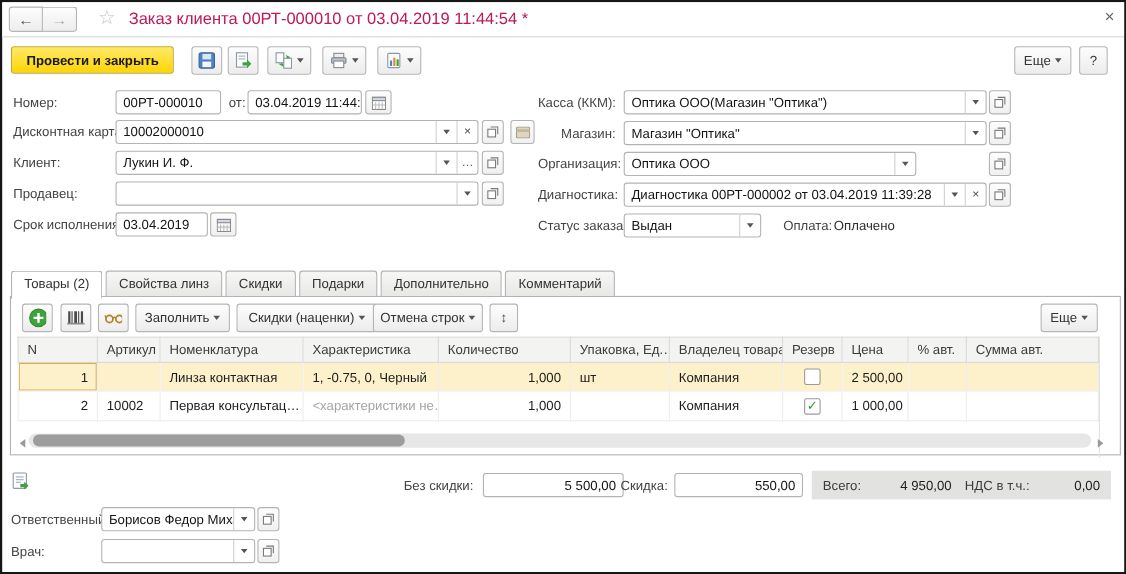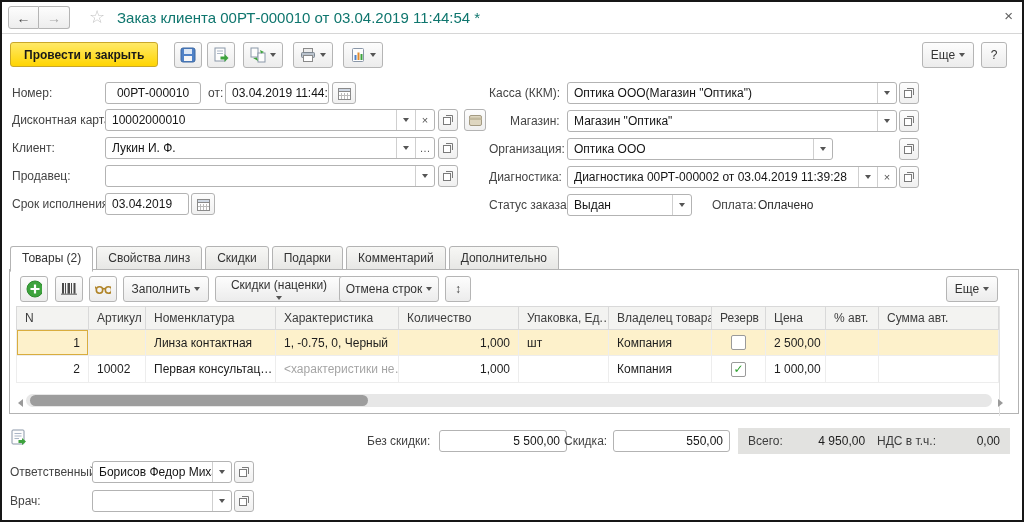--- a/index.html
+++ b/index.html
@@ -9,21 +9,21 @@
     font-family:"Liberation Sans","DejaVu Sans",sans-serif; color:#2e2e2e;
   }
   
   .titlebar { position:absolute; top:0; left:0; right:0; height:31px; border-bottom:1px solid #d6d6d6; background:#fff; }
   .navgroup { position:absolute; left:6px; top:4px; display:flex; }
   .navbtn { width:31px; height:23px; border:1px solid #b5b5b5; background:linear-gradient(#fdfdfd,#ededed);
             display:flex; align-items:center; justify-content:center; font-size:14px; color:#4a4a4a; cursor:pointer; box-sizing:border-box;}
   .navbtn.back { border-radius:3px 0 0 3px; }
   .navbtn.fwd  { border-radius:0 3px 3px 0; border-left:none; color:#a9a9a9; }
   .star { position:absolute; left:87px; top:4px; font-size:18px; color:#c3c3c3; }
-  .wintitle { position:absolute; left:115px; top:7px; font-size:15px; color:#0f766e; white-space:nowrap; }
+  .wintitle { position:absolute; left:115px; top:7px; font-size:15px; color:#be185d; white-space:nowrap; }
   .winclose { position:absolute; right:9px; top:6px; font-size:15px; color:#5f5f5f; cursor:pointer; line-height:16px; }
   
   .cmdbar { position:absolute; top:32px; left:0; right:0; height:40px; }
   .btn-yellow { position:absolute; left:8px; top:8px; height:25px; padding:0 13px; font-size:12px; font-weight:bold; color:#191919;
     border:1px solid #c9a72a; border-radius:3px; background:linear-gradient(#ffe967,#ffd503); cursor:pointer;
     font-family:inherit; }
   .tbtn { position:absolute; top:8px; height:26px; border:1px solid #b5b5b5; border-radius:3px;
     background:linear-gradient(#fdfdfd,#ececec); display:flex; align-items:center; justify-content:center;
     gap:4px; padding:0 5px; box-sizing:border-box; cursor:pointer; font-family:inherit; font-size:12px; color:#333; }
   .caret { width:0; height:0; border-left:3.5px solid transparent; border-right:3.5px solid transparent; border-top:4px solid #555; display:inline-block; }
@@ -141,21 +141,21 @@
     <div class="tbtn" style="right:48px; width:52px; left:auto;">
       <span>Еще</span>
       <span class="caret"></span>
     </div>
     <div class="tbtn" style="right:15px; width:26px; left:auto;">
       <span>?</span>
     </div>
   </div>
 
   <span class="flabel" style="left:10px; top:80px;">Номер:</span>
-  <div class="fld" style="left:103px; top:80px; width:96px;text-align:center;">
+  <div class="fld" style="left:103px; top:80px; width:96px;">
     <div class="txt">00РТ-000010</div>
   </div>
   <span class="flabel" style="left:206px; top:80px;">от:</span>
   <div class="fld" style="left:223px; top:80px; width:104px;">
     <div class="txt">03.04.2019 11:44:54</div>
   </div>
   <div class="minibtn" style="left:330px; top:80px; width:24px;">
     <svg width="13" height="13">
         <rect x="0.5" y="1.5" width="12" height="11" fill="#fff" stroke="#8a8a8a"></rect>
         <rect x="0.5" y="1.5" width="12" height="3" fill="#cfd8e4" stroke="#8a8a8a"></rect>
@@ -302,22 +302,22 @@
       </div>
   </div>
   <span class="flabel" style="left:710px; top:192px;">Оплата:</span>
   <span class="flabel" style="left:756px; top:192px; color:#2e2e2e;">Оплачено</span>
 
   <div class="tabs">
     <div class="tab active">Товары (2)</div>
     <div class="tab">Свойства линз</div>
     <div class="tab">Скидки</div>
     <div class="tab">Подарки</div>
+    <div class="tab">Дополнительно</div>
     <div class="tab">Комментарий</div>
-    <div class="tab">Дополнительно</div>
   </div>
 
   <div class="panel ptool">
     <div class="tbtn" style="left:10px; width:28px;">
       <svg width="18" height="18">
           <circle cx="9" cy="9" r="8" fill="#3da33d" stroke="#2f8a2f"></circle>
           <path d="M9 4.5 v9 M4.5 9 h9" stroke="#fff" stroke-width="2.2"></path>
         </svg>
     </div>
     <div class="tbtn" style="left:45px; width:28px;">
@@ -337,21 +337,21 @@
           <circle cx="4.5" cy="8" r="3.2" fill="none" stroke="#b08428" stroke-width="1.6"></circle>
           <circle cx="13.5" cy="8" r="3.2" fill="none" stroke="#b08428" stroke-width="1.6"></circle>
           <path d="M7.7 7.2 Q9 5.8 10.3 7.2" fill="none" stroke="#b08428" stroke-width="1.4"></path>
           <path d="M1.3 7 L0 4.5 M16.7 7 L18 4.5" stroke="#b08428" stroke-width="1.2"></path>
         </svg>
     </div>
     <div class="tbtn" style="left:113px; width:86px;">
       <span>Заполнить</span>
       <span class="caret"></span>
     </div>
-    <div class="tbtn" style="left:205px; width:128px;flex-direction:column;">
+    <div class="tbtn" style="left:205px; width:128px;">
       <span>Скидки (наценки)</span>
       <span class="caret"></span>
     </div>
     <div class="tbtn" style="left:329px; width:100px;">
       <span>Отмена строк</span>
       <span class="caret"></span>
     </div>
     <div class="tbtn" style="left:435px; width:26px;">
       <span style="font-size:12px; color:#444;">↕</span>
     </div>

